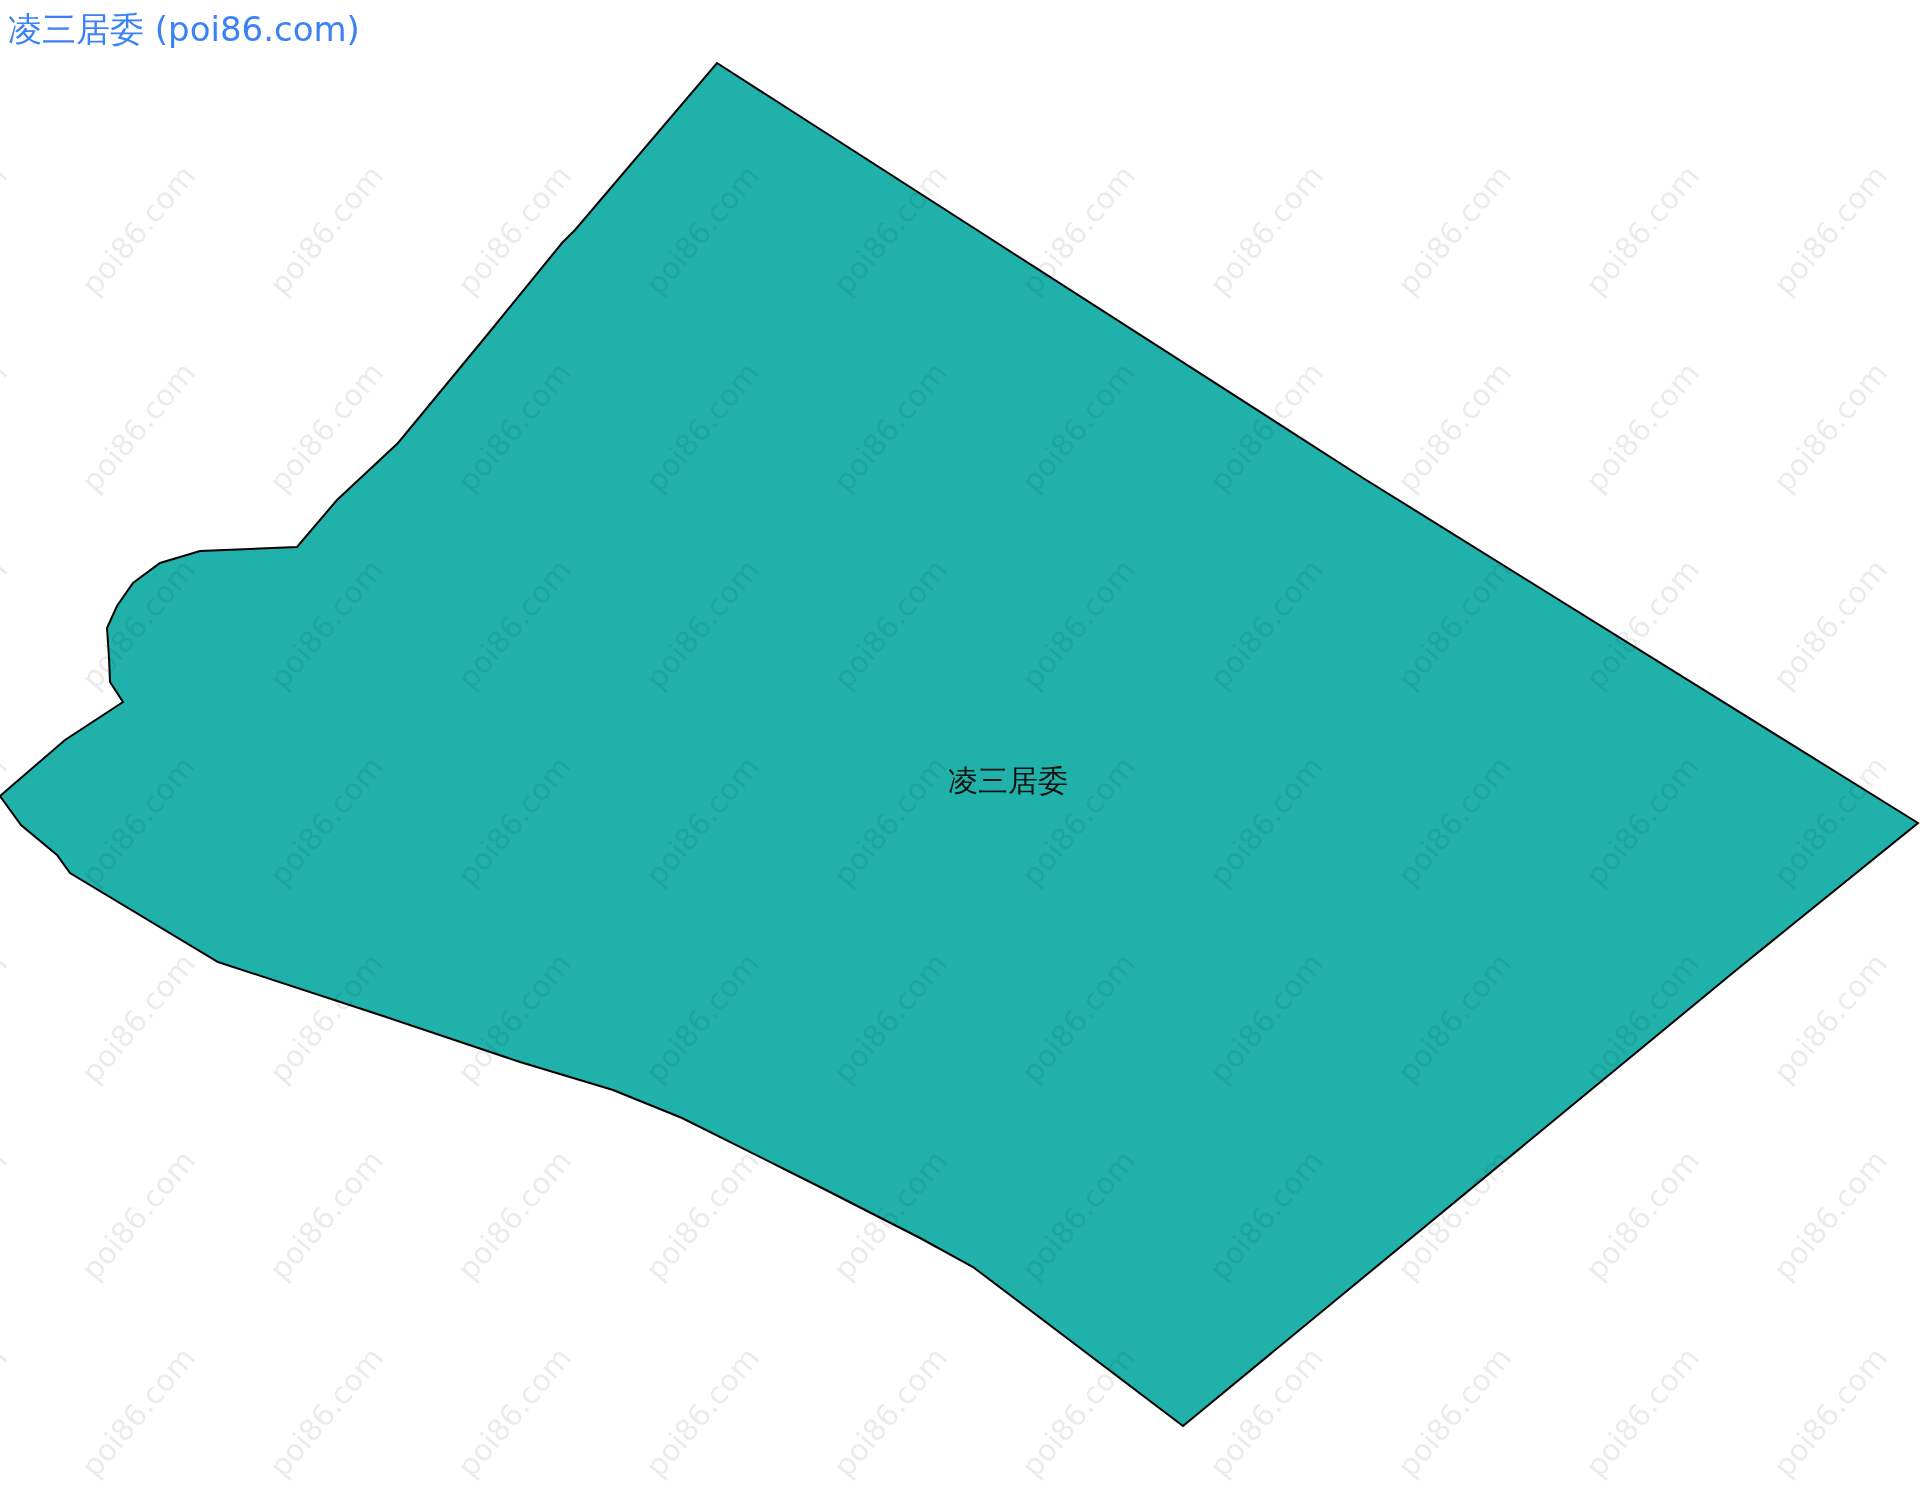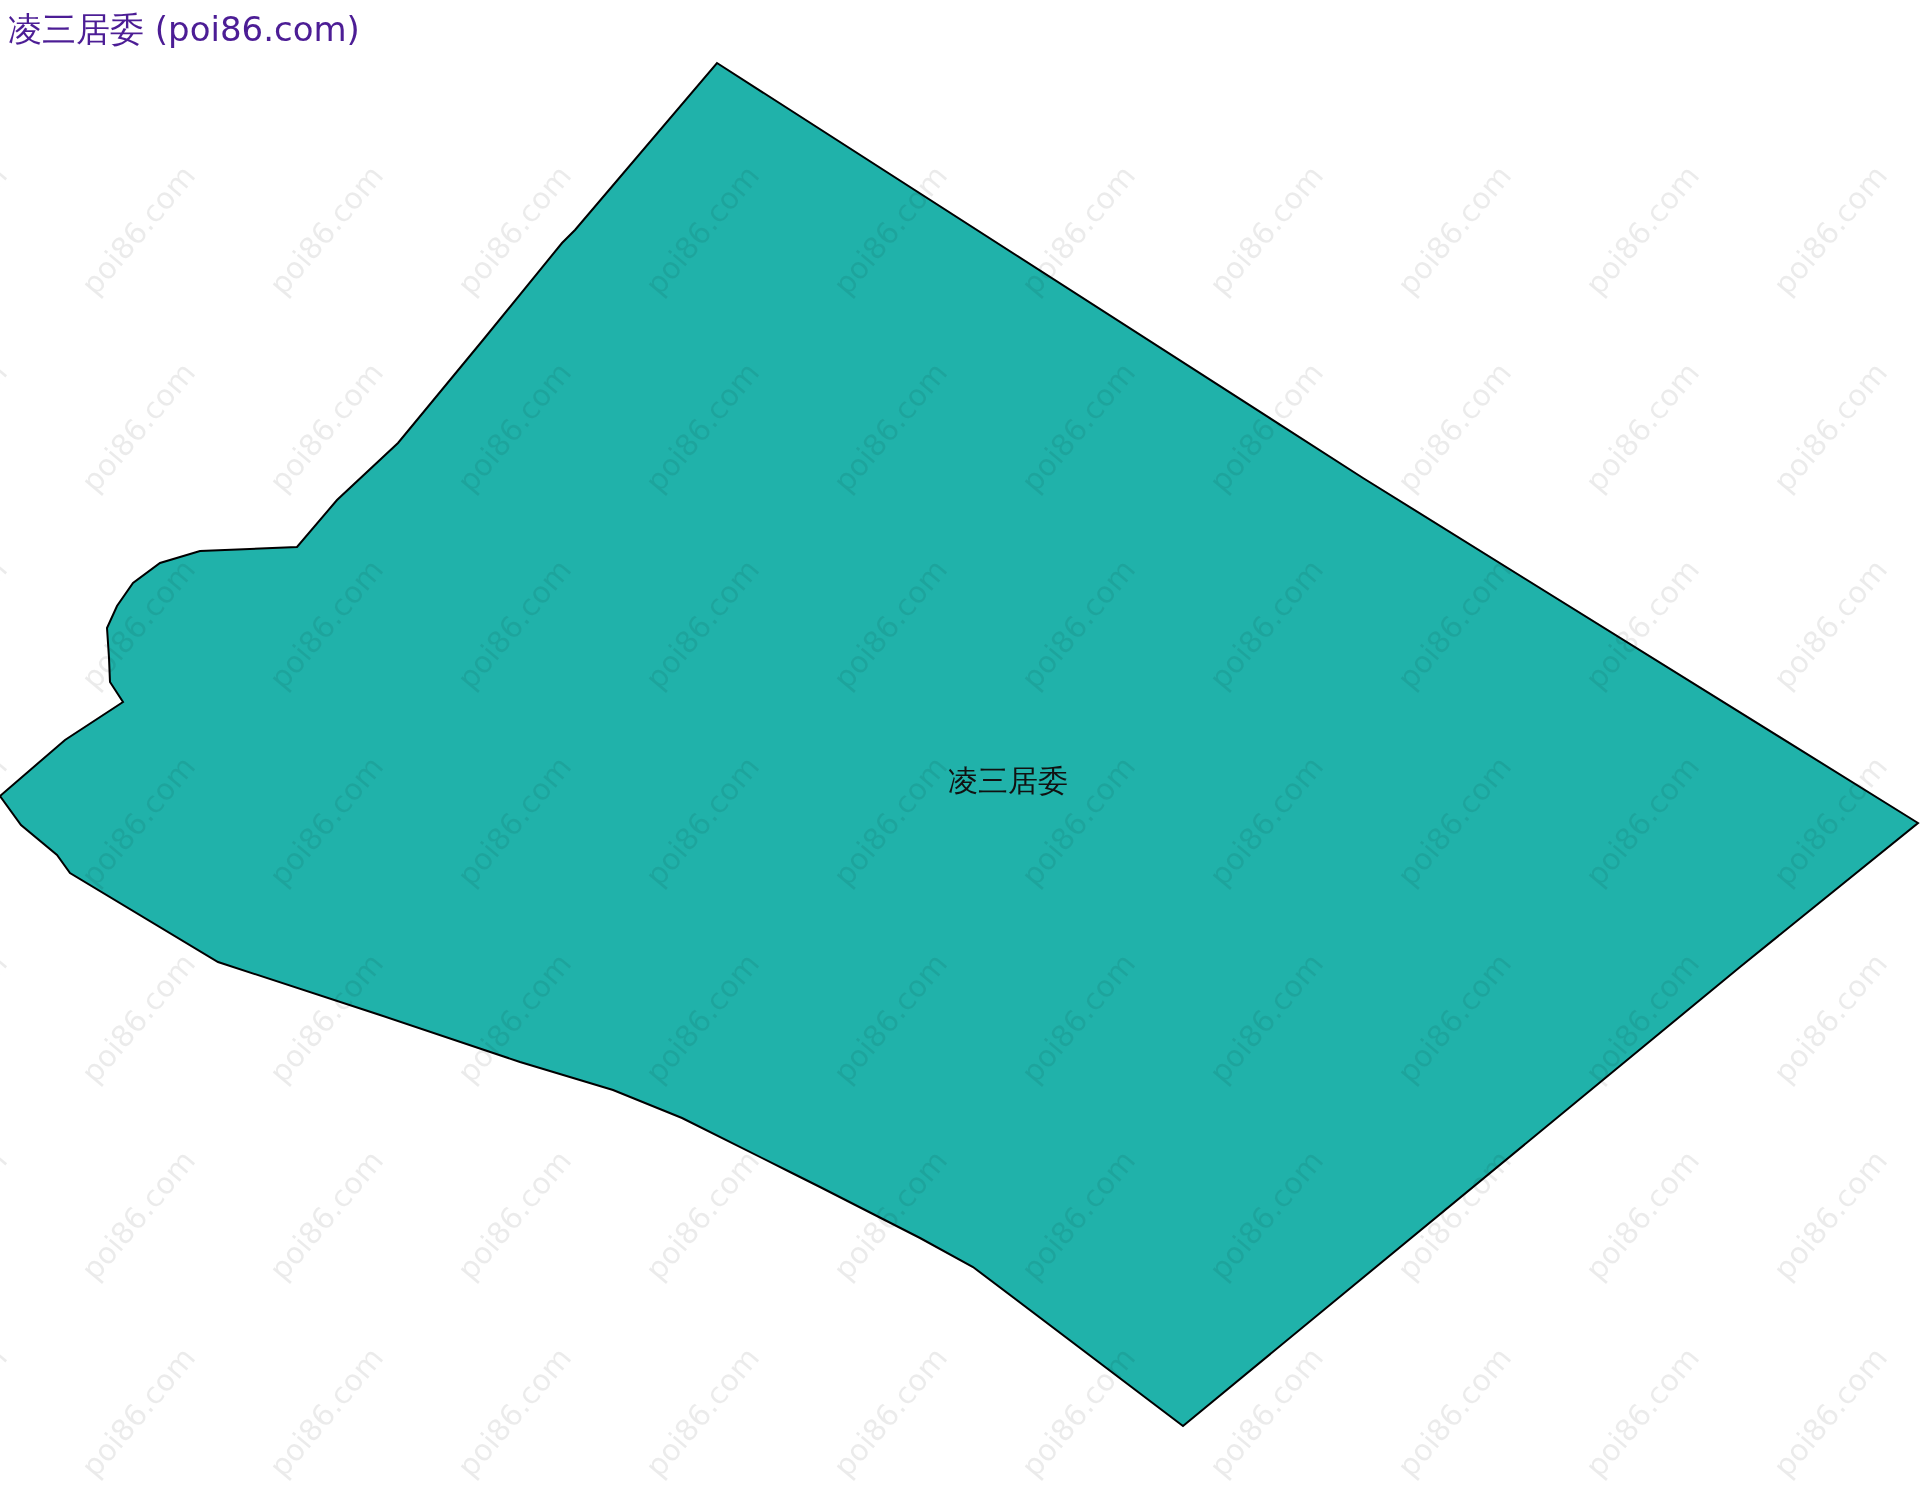--- a/index.html
+++ b/index.html
@@ -20,21 +20,21 @@
     white-space: nowrap;
     transform: translate(-50%, -50%) rotate(-50deg);
     user-select: none;
   }
   .page-title {
     position: absolute;
     left: 8px;
     top: 8px;
     font-size: 34px;
     line-height: 1.25;
-    color: #4c1d95;
+    color: #3b82f6;
     white-space: nowrap;
   }
   .region-label {
     position: absolute;
     transform: translate(-50%, -50%);
     font-size: 30px;
     color: #111111;
     white-space: nowrap;
   }
 </style>

